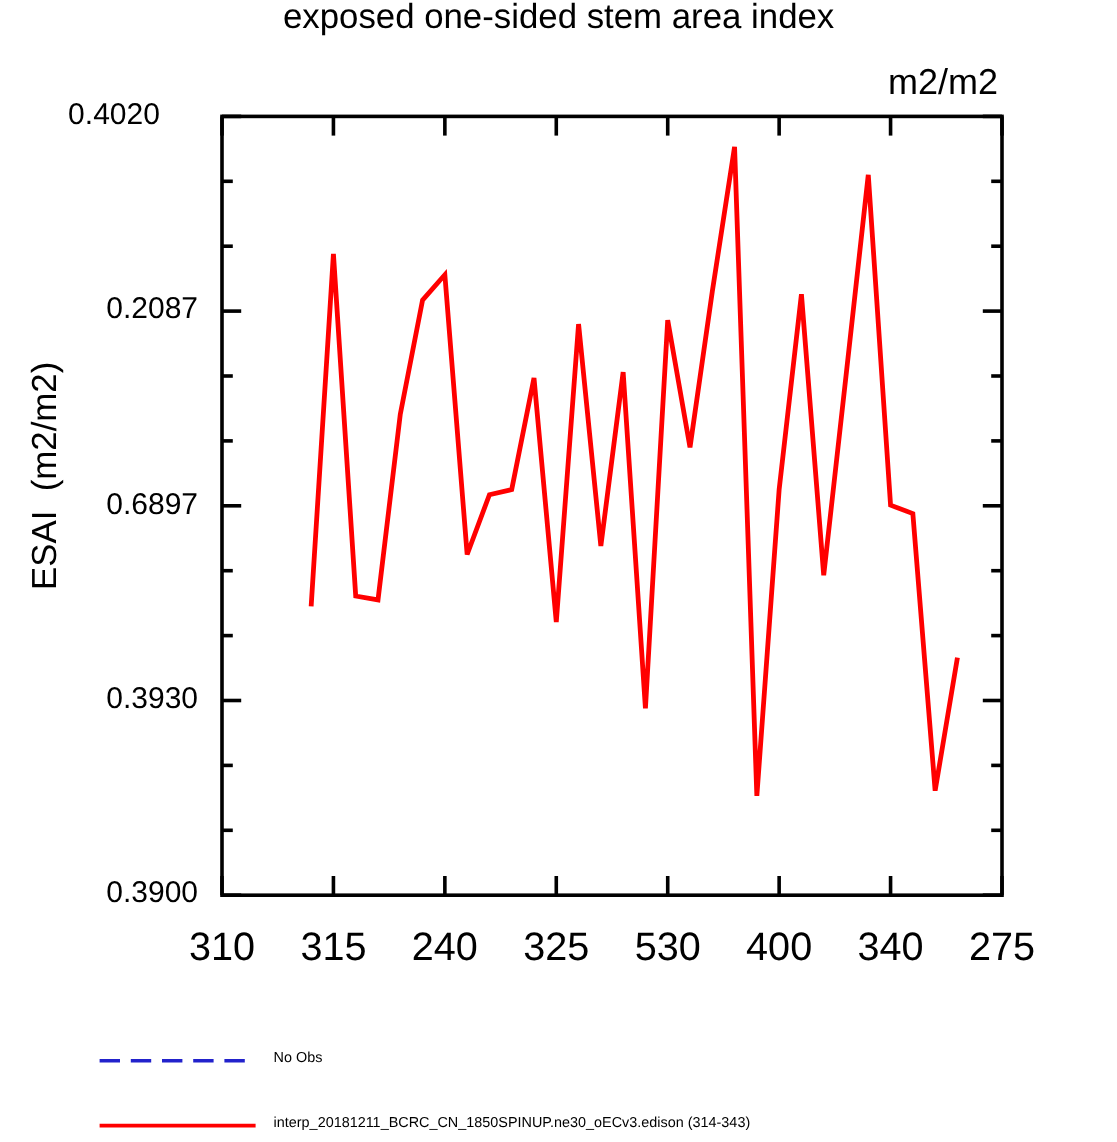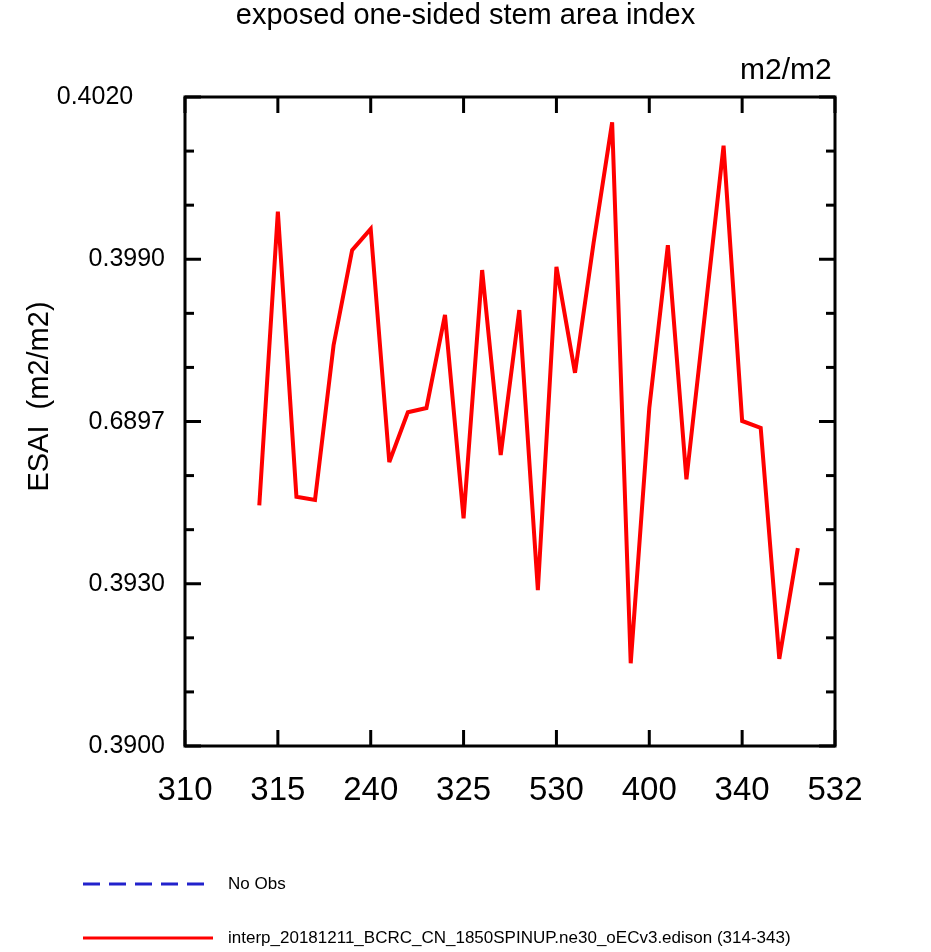--- a/index.html
+++ b/index.html
@@ -24,21 +24,21 @@
     white-space:pre;
   }
   .plotsvg{position:absolute;left:0;top:0;}
   .tick-label-y{
     position:absolute;font-size:25px;text-align:right;width:140px;
   }
   .tick-label-x{
     position:absolute;font-size:33px;text-align:center;width:90px;
   }
   .legend{position:absolute;left:0;top:0;width:931px;}
-  .legend-text{position:absolute;font-size:17px;white-space:nowrap;}
+  .legend-text{position:absolute;font-size:12px;white-space:nowrap;}
 </style>
 </head>
 <body>
 
 <div id="chart-root">
 
   <div class="title">exposed one-sided stem area index</div>
   <div class="units">m2/m2</div>
   <div class="ylabel">ESAI  (m2/m2)</div>
 
@@ -92,32 +92,32 @@
       </g>
     <g id="series-group">
         <polyline points="259.29,505.33 277.86,211.66 296.43,496.68 315.00,499.92 333.57,345.24 352.14,250.06 370.71,228.96 389.29,462.06 407.86,412.31 426.43,407.98 445.00,314.96 463.57,518.31 482.14,270.07 500.71,455.03 519.29,310.09 537.86,590.24 556.43,266.82 575.00,372.83 593.57,243.03 612.14,122.42 630.71,663.25 649.29,407.98 667.86,245.19 686.43,479.37 705.00,313.33 723.57,145.68 742.14,420.96 760.71,427.99 779.29,658.93 797.86,548.06" fill="none" stroke="#ff0000" stroke-width="4" stroke-linejoin="miter" stroke-linecap="butt"></polyline>
       </g>
   </svg>
 
   <div id="ylabels">
       <div class="tick-label-y" style="left: 25px; top: 730px;">0.3900</div>
       <div class="tick-label-y" style="left: 25px; top: 567.75px;">0.3930</div>
       <div class="tick-label-y" style="left: 25px; top: 405.5px;">0.6897</div>
-      <div class="tick-label-y" style="left: 25px; top: 243.25px;">0.3990</div>
+      <div class="tick-label-y" style="left: 25px; top: 243.25px;">0.2087</div>
       <div class="tick-label-y" style="left: 25px; top: 81px; text-align: center;">0.4020</div>
     </div>
   <div id="xlabels">
       <div class="tick-label-x" style="left: 140px; top: 770px;">310</div>
       <div class="tick-label-x" style="left: 232.857px; top: 770px;">315</div>
       <div class="tick-label-x" style="left: 325.714px; top: 770px;">240</div>
       <div class="tick-label-x" style="left: 418.571px; top: 770px;">325</div>
       <div class="tick-label-x" style="left: 511.429px; top: 770px;">530</div>
       <div class="tick-label-x" style="left: 604.286px; top: 770px;">400</div>
       <div class="tick-label-x" style="left: 697.143px; top: 770px;">340</div>
-      <div class="tick-label-x" style="left: 790px; top: 770px;">532</div>
+      <div class="tick-label-x" style="left: 790px; top: 770px;">275</div>
     </div>
 
   <div class="legend">
     <svg width="931" height="952" style="position:absolute;left:0;top:0;pointer-events:none;">
       <g id="legend-lines">
           <line x1="83" y1="884" x2="213" y2="884" stroke="#2222cc" stroke-width="3" stroke-dasharray="17,9"></line>
           <line x1="83" y1="938" x2="213" y2="938" stroke="#ff0000" stroke-width="3"></line>
         </g>
     </svg>
     <div class="legend-text" style="left:228px;top:874px;">No Obs</div>

